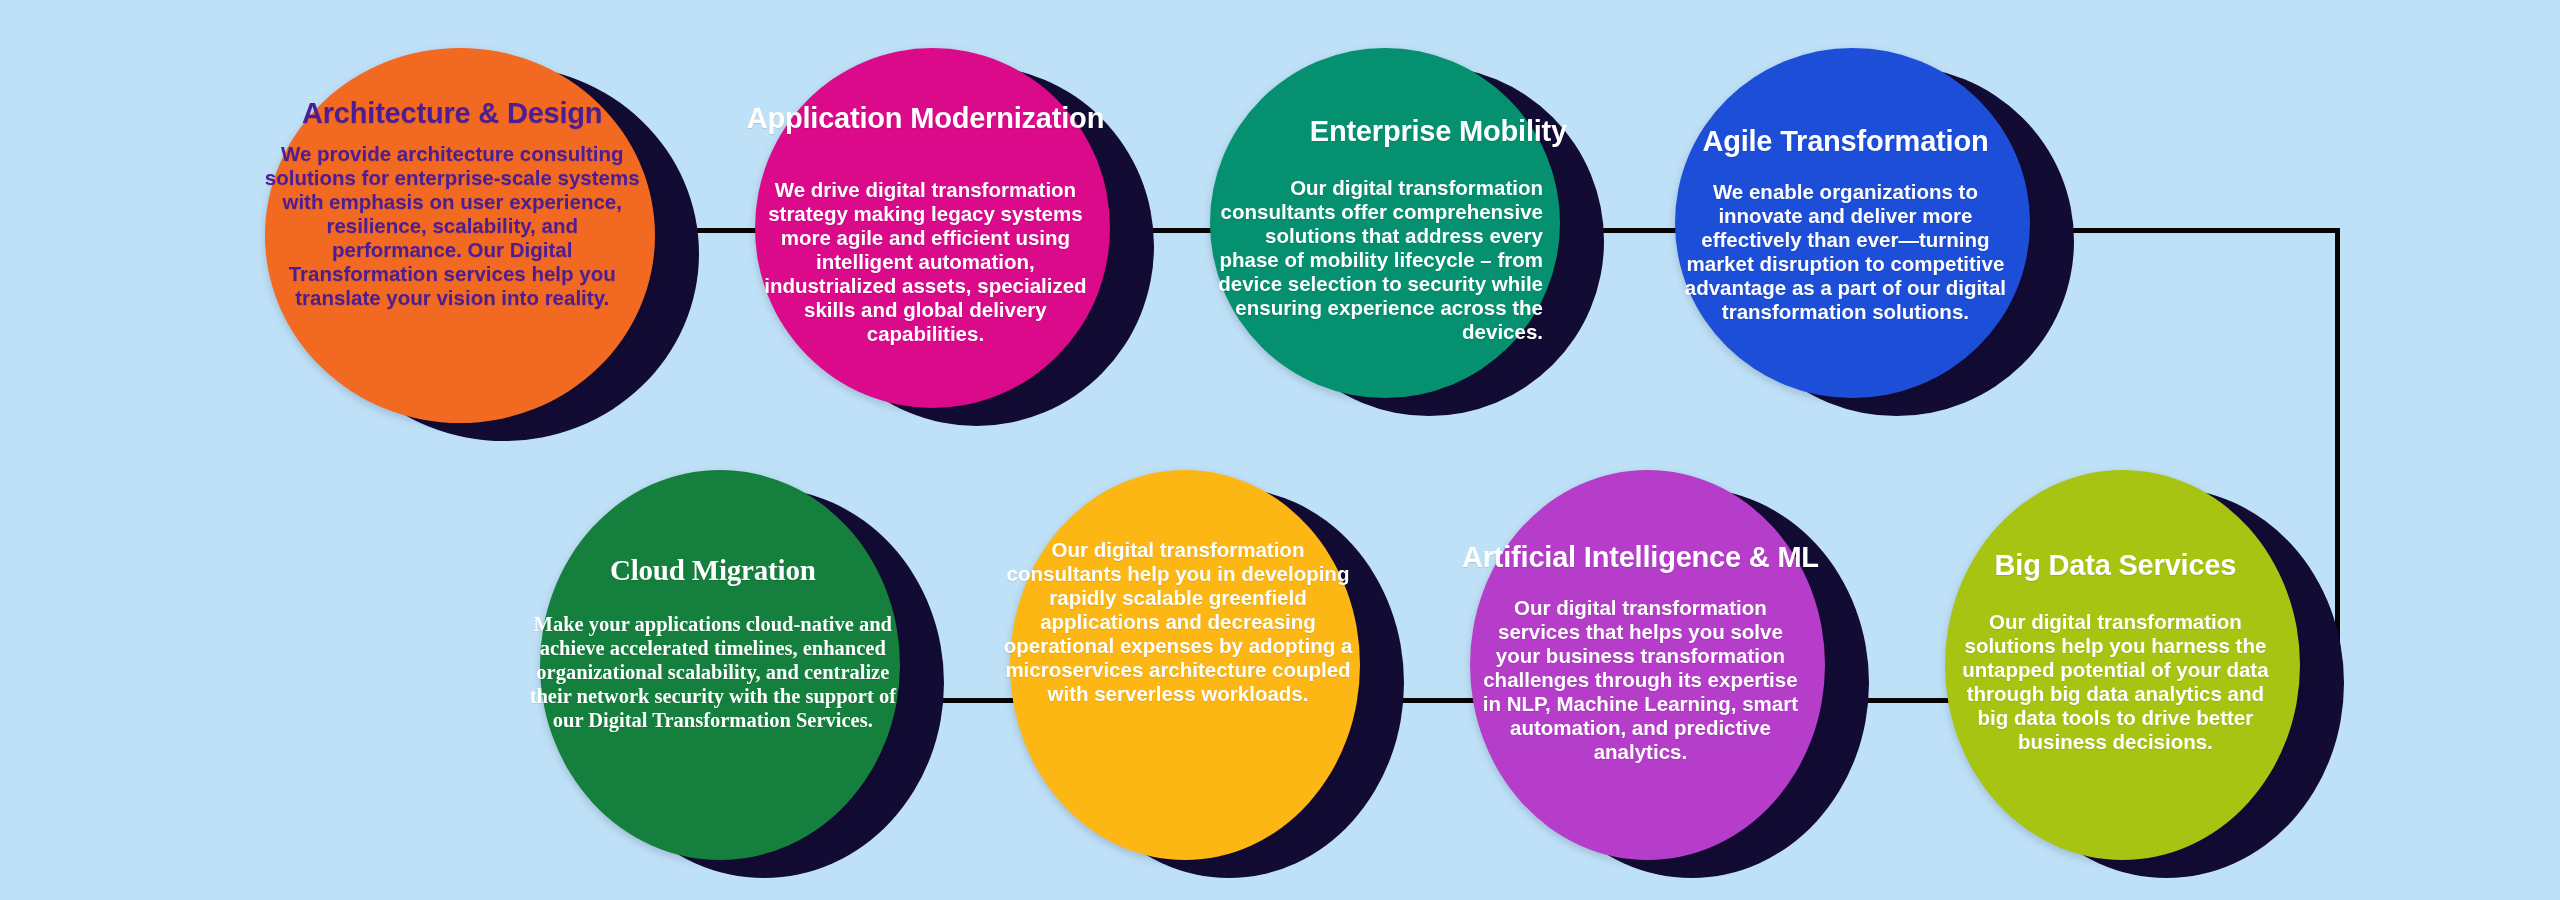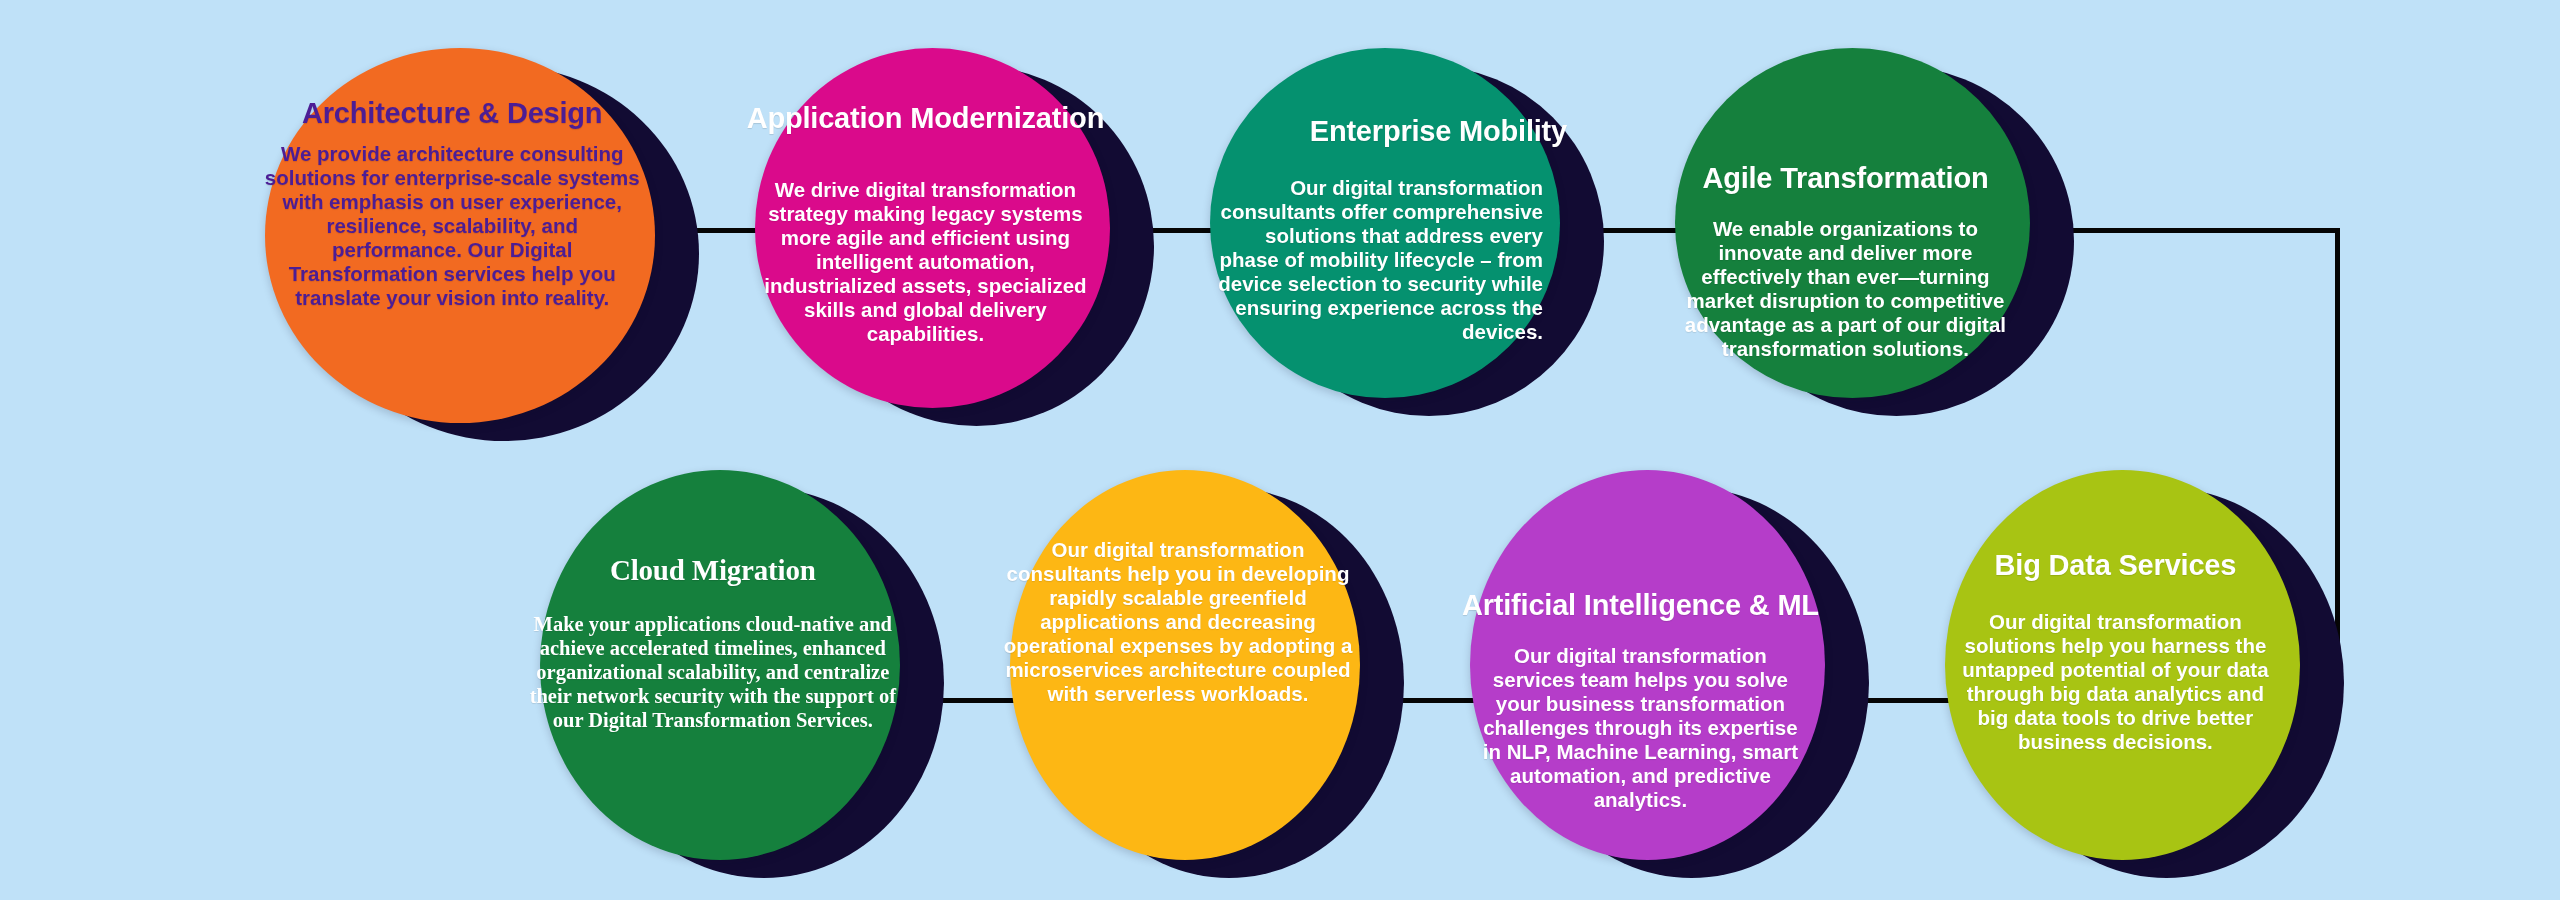--- a/index.html
+++ b/index.html
@@ -150,21 +150,21 @@
     <div class="disc" style="background:#05916F;">
       <div class="inner" style="color: rgb(255, 255, 255);">
         <div class="title">Enterprise Mobility</div>
         <div class="body">Our digital transformation consultants offer comprehensive solutions that address every phase of mobility lifecycle – from device selection to security while ensuring experience across the devices.</div>
       </div>
     </div>
   </div>
 
   <div class="node n3" style="left:1675px; top:48px; width:355px; height:350px;">
     <div class="crescent" style="background: rgb(18, 11, 51);"></div>
-    <div class="disc" style="background:#15803d;justify-content:center;">
+    <div class="disc" style="background:#1d4ed8;">
       <div class="inner" style="color: rgb(255, 255, 255);">
         <div class="title">Agile Transformation</div>
         <div class="body">We enable organizations to innovate and deliver more effectively than ever—turning market disruption to competitive advantage as a part of our digital transformation solutions.</div>
       </div>
     </div>
   </div>
 
   <div class="node n4" style="left:540px; top:470px; width:360px; height:390px;">
     <div class="crescent" style="background: rgb(18, 11, 51);"></div>
     <div class="disc" style="background:#15803d;font-family:Liberation Serif, serif;">
@@ -179,24 +179,24 @@
     <div class="crescent" style="background: rgb(18, 11, 51);"></div>
     <div class="disc" style="background:#FDB714;">
       <div class="inner" style="color: rgb(255, 255, 255);">
         <div class="body">Our digital transformation consultants help you in developing rapidly scalable greenfield applications and decreasing operational expenses by adopting a microservices architecture coupled with serverless workloads.</div>
       </div>
     </div>
   </div>
 
   <div class="node n6" style="left:1470px; top:470px; width:355px; height:390px;">
     <div class="crescent" style="background: rgb(18, 11, 51);"></div>
-    <div class="disc" style="background:#B53DC9;justify-content:center;">
+    <div class="disc" style="background:#B53DC9;">
       <div class="inner" style="color: rgb(255, 255, 255);">
         <div class="title">Artificial Intelligence &amp; ML</div>
-        <div class="body">Our digital transformation services team helps you solve your business transformation challenges through its expertise in NLP, Machine Learning, smart automation, and predictive analytics.</div>
+        <div class="body">Our digital transformation services that helps you solve your business transformation challenges through its expertise in NLP, Machine Learning, smart automation, and predictive analytics.</div>
       </div>
     </div>
   </div>
 
   <div class="node n7" style="left:1945px; top:470px; width:355px; height:390px;">
     <div class="crescent" style="background: rgb(18, 11, 51);"></div>
     <div class="disc" style="background:#A8C413;">
       <div class="inner" style="color: rgb(255, 255, 255);">
         <div class="title">Big Data Services</div>
         <div class="body">Our digital transformation solutions help you harness the untapped potential of your data through big data analytics and big data tools to drive better business decisions.</div>

